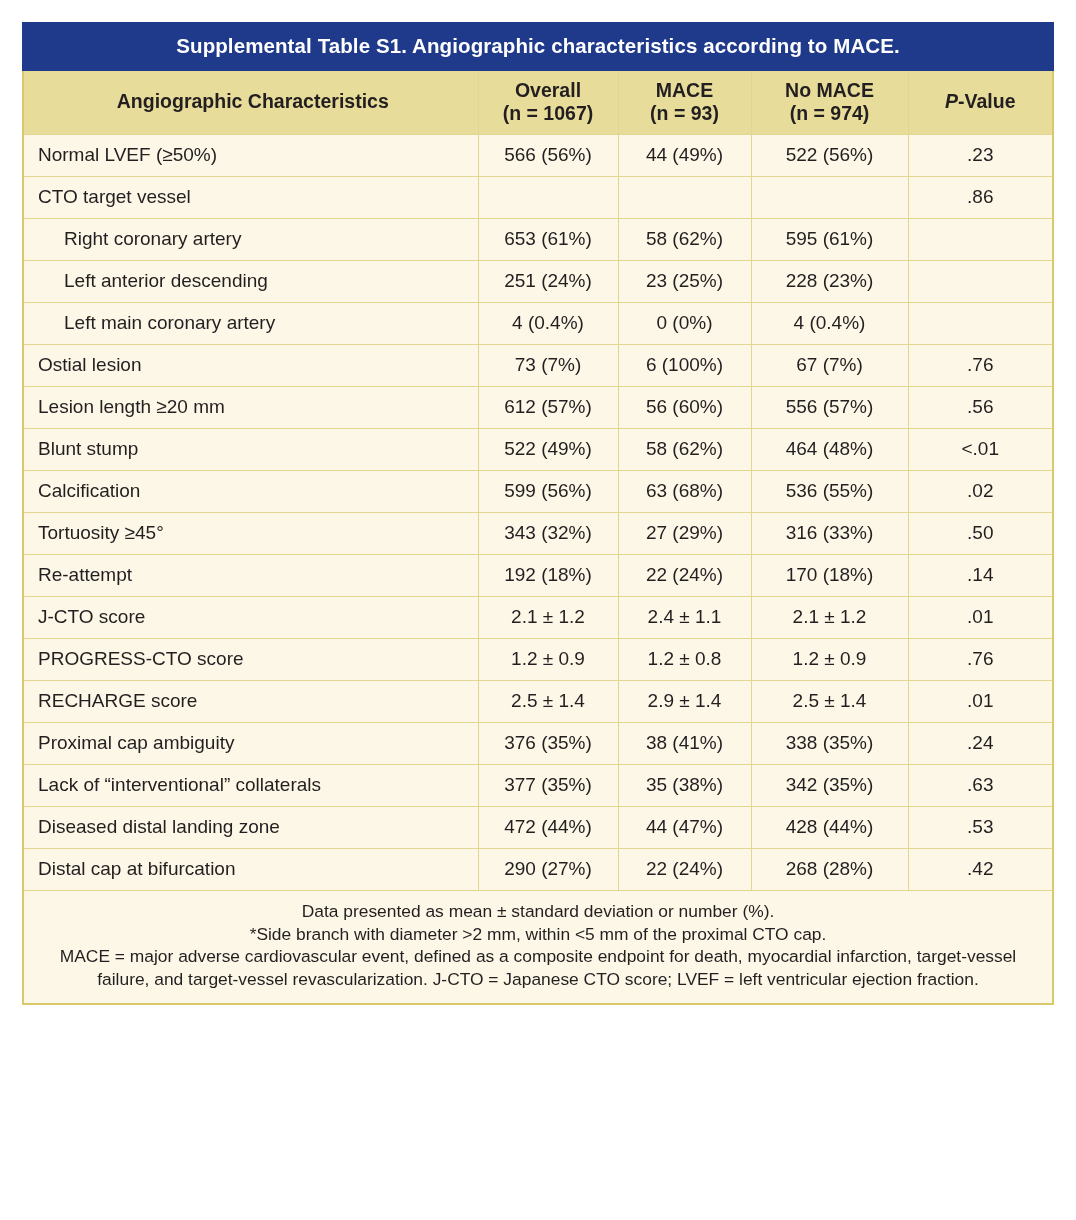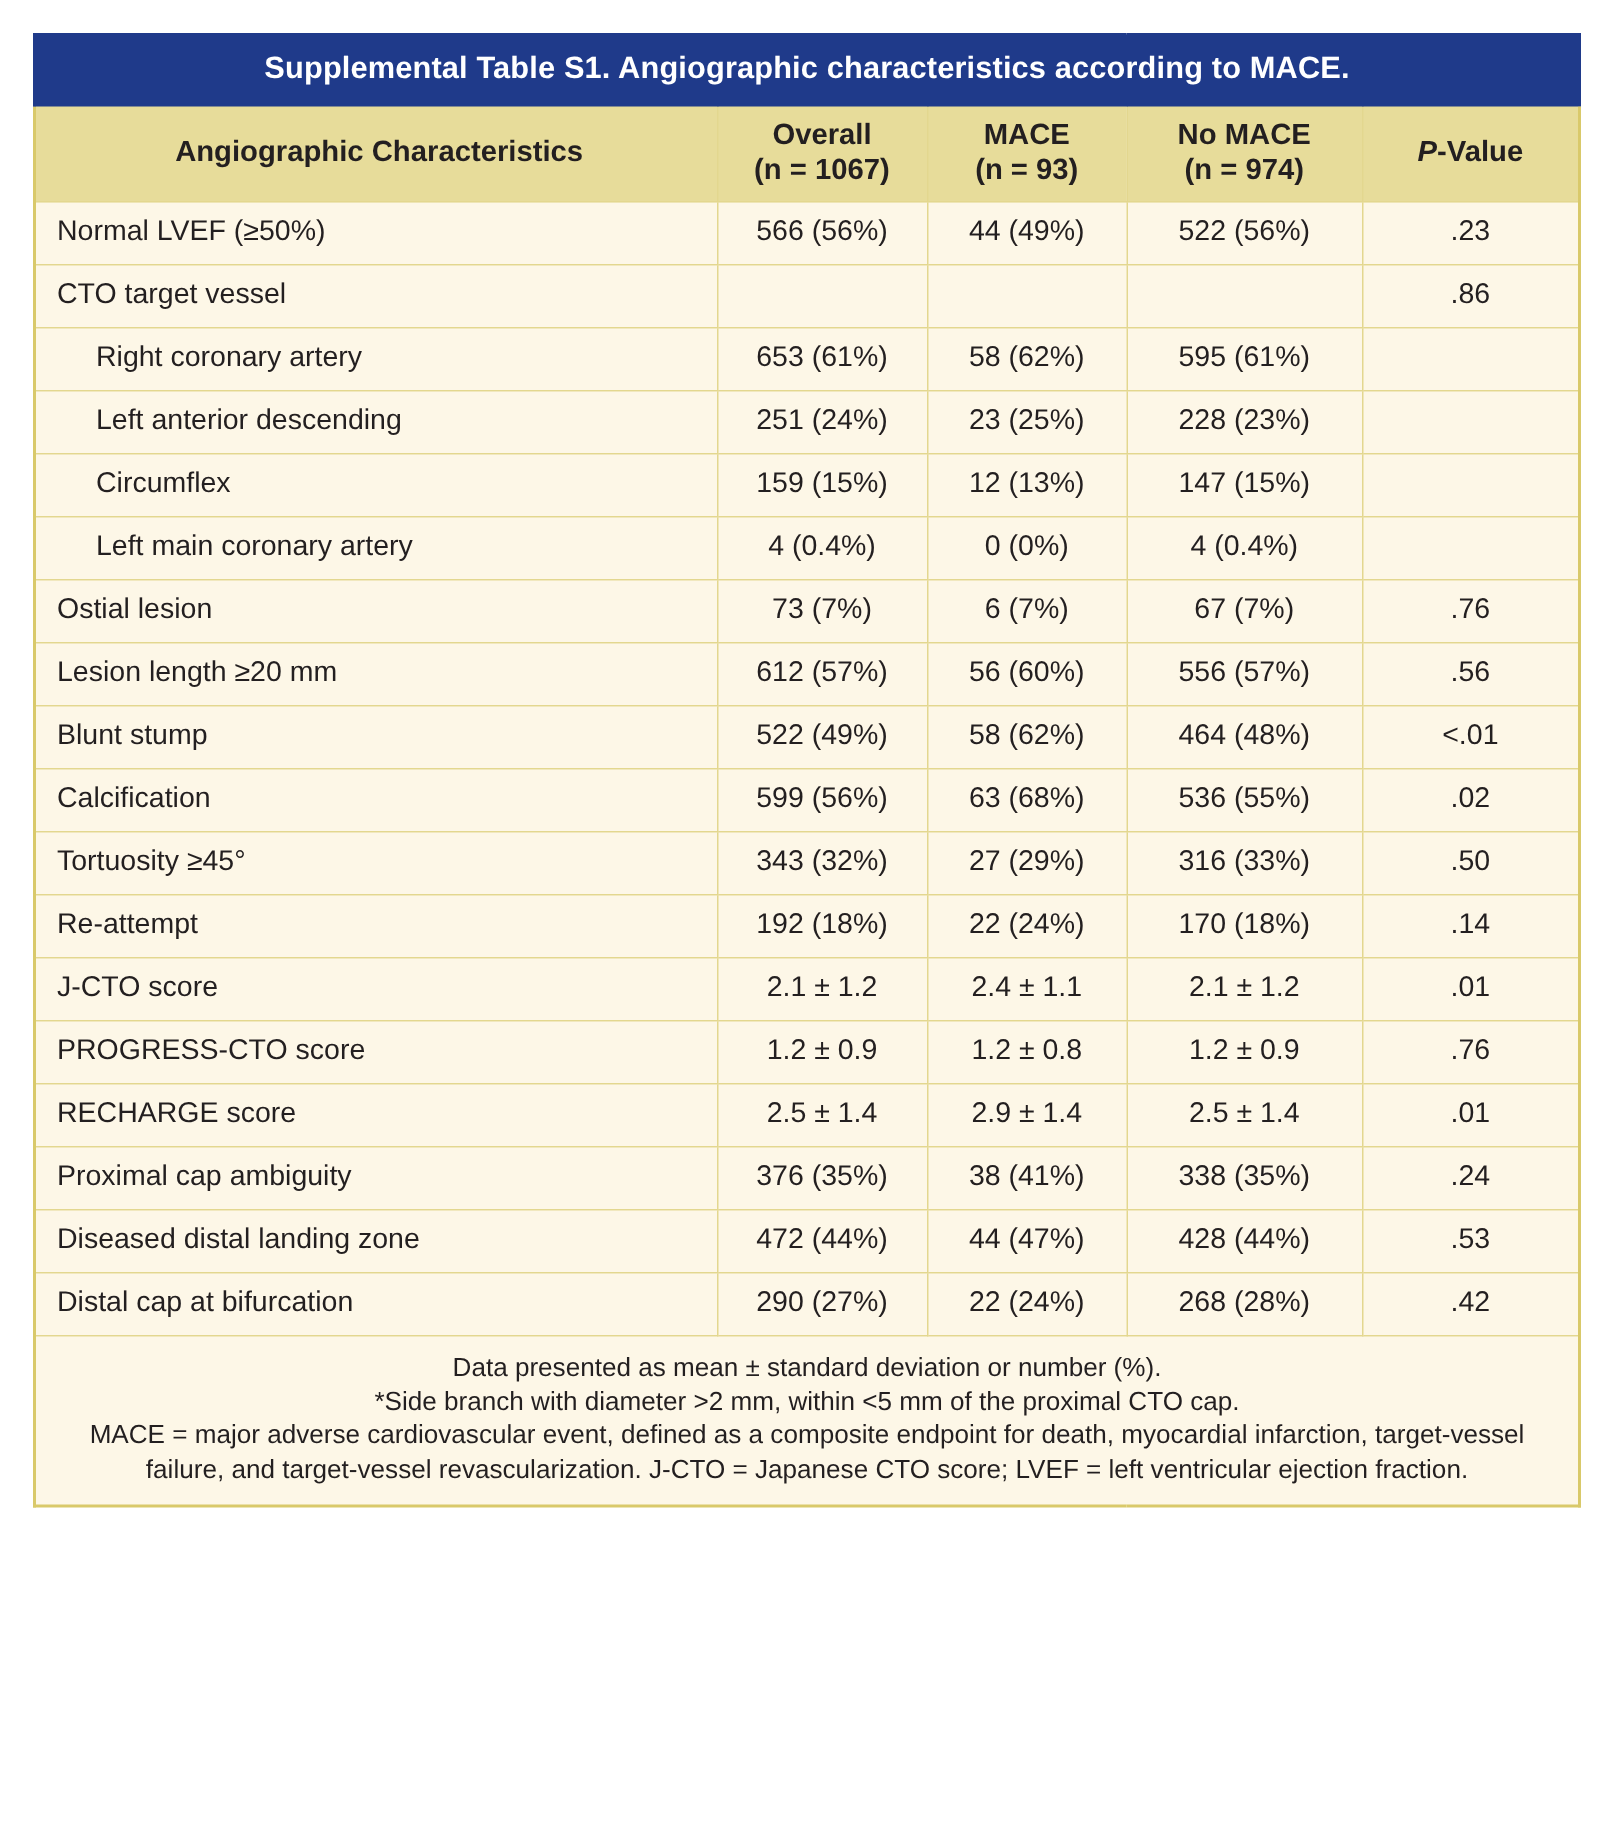--- a/index.html
+++ b/index.html
@@ -137,37 +137,30 @@
           <td class="val"></td>
         </tr>
         <tr>
           <td class="rowlabel indent">Left anterior descending</td>
           <td class="val">251 (24%)</td>
           <td class="val">23 (25%)</td>
           <td class="val">228 (23%)</td>
           <td class="val"></td>
         </tr>
         <tr>
-          <td class="rowlabel indent">Circumflex</td>
-          <td class="val">159 (15%)</td>
-          <td class="val">12 (13%)</td>
-          <td class="val">147 (15%)</td>
-          <td class="val"></td>
-        </tr>
-        <tr>
           <td class="rowlabel indent">Left main coronary artery</td>
           <td class="val">4 (0.4%)</td>
           <td class="val">0 (0%)</td>
           <td class="val">4 (0.4%)</td>
           <td class="val"></td>
         </tr>
         <tr>
           <td class="rowlabel">Ostial lesion</td>
           <td class="val">73 (7%)</td>
-          <td class="val">6 (7%)</td>
+          <td class="val">6 (100%)</td>
           <td class="val">67 (7%)</td>
           <td class="val">.76</td>
         </tr>
         <tr>
           <td class="rowlabel">Lesion length ≥20 mm</td>
           <td class="val">612 (57%)</td>
           <td class="val">56 (60%)</td>
           <td class="val">556 (57%)</td>
           <td class="val">.56</td>
         </tr>
@@ -219,20 +212,27 @@
           <td class="val">2.9 ± 1.4</td>
           <td class="val">2.5 ± 1.4</td>
           <td class="val">.01</td>
         </tr>
         <tr>
           <td class="rowlabel">Proximal cap ambiguity</td>
           <td class="val">376 (35%)</td>
           <td class="val">38 (41%)</td>
           <td class="val">338 (35%)</td>
           <td class="val">.24</td>
+        </tr>
+        <tr>
+          <td class="rowlabel">Lack of “interventional” collaterals</td>
+          <td class="val">377 (35%)</td>
+          <td class="val">35 (38%)</td>
+          <td class="val">342 (35%)</td>
+          <td class="val">.63</td>
         </tr>
         <tr>
           <td class="rowlabel">Diseased distal landing zone</td>
           <td class="val">472 (44%)</td>
           <td class="val">44 (47%)</td>
           <td class="val">428 (44%)</td>
           <td class="val">.53</td>
         </tr>
         <tr>
           <td class="rowlabel">Distal cap at bifurcation</td>

